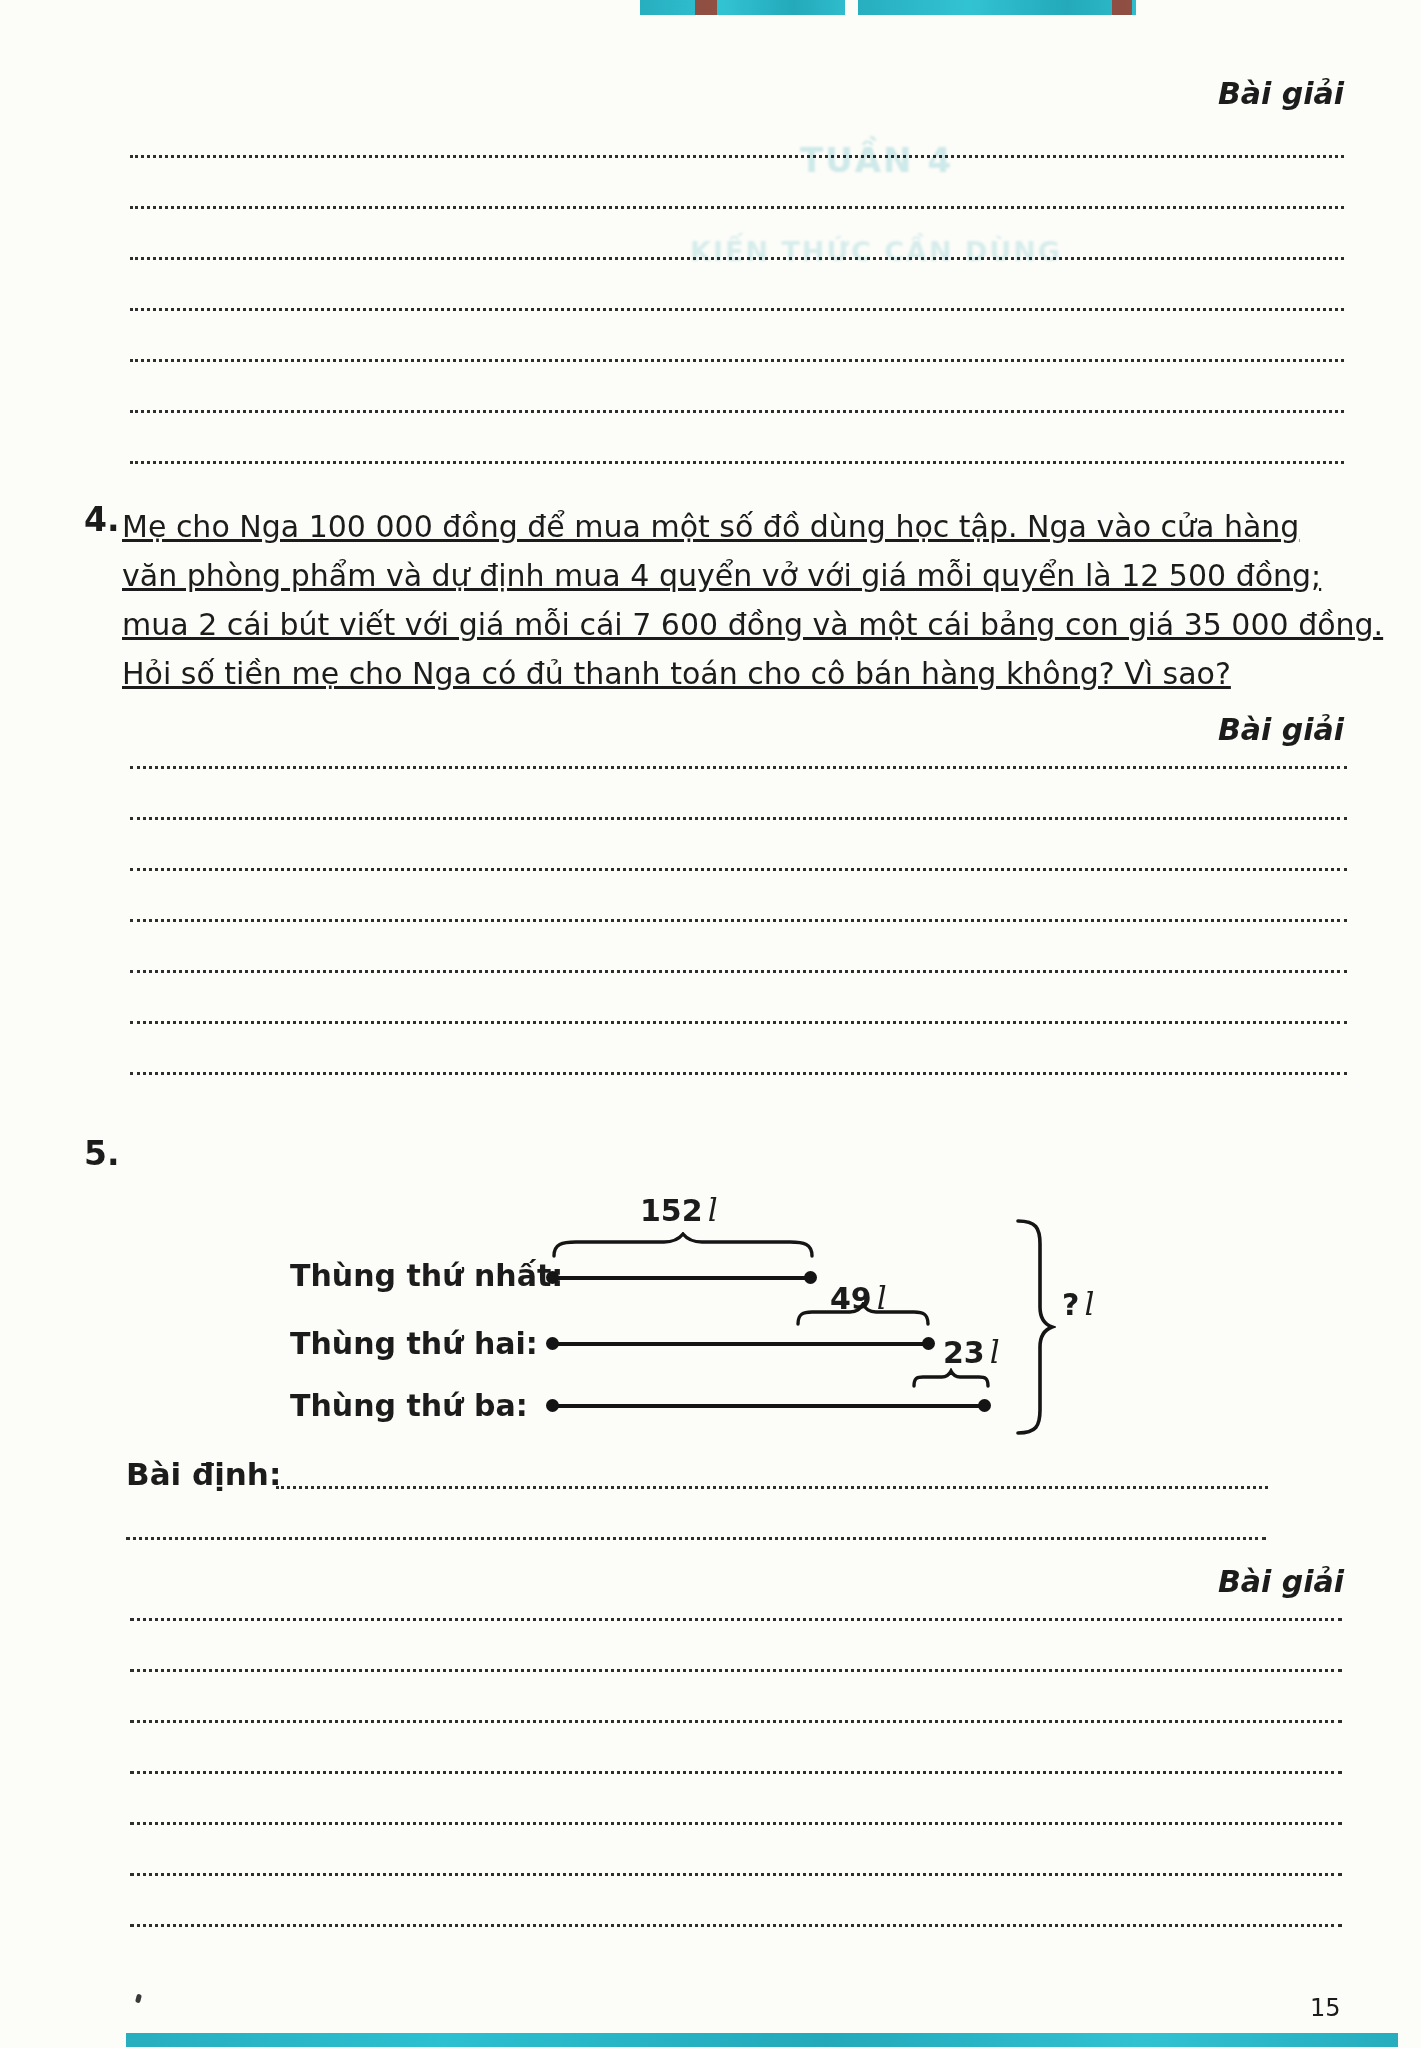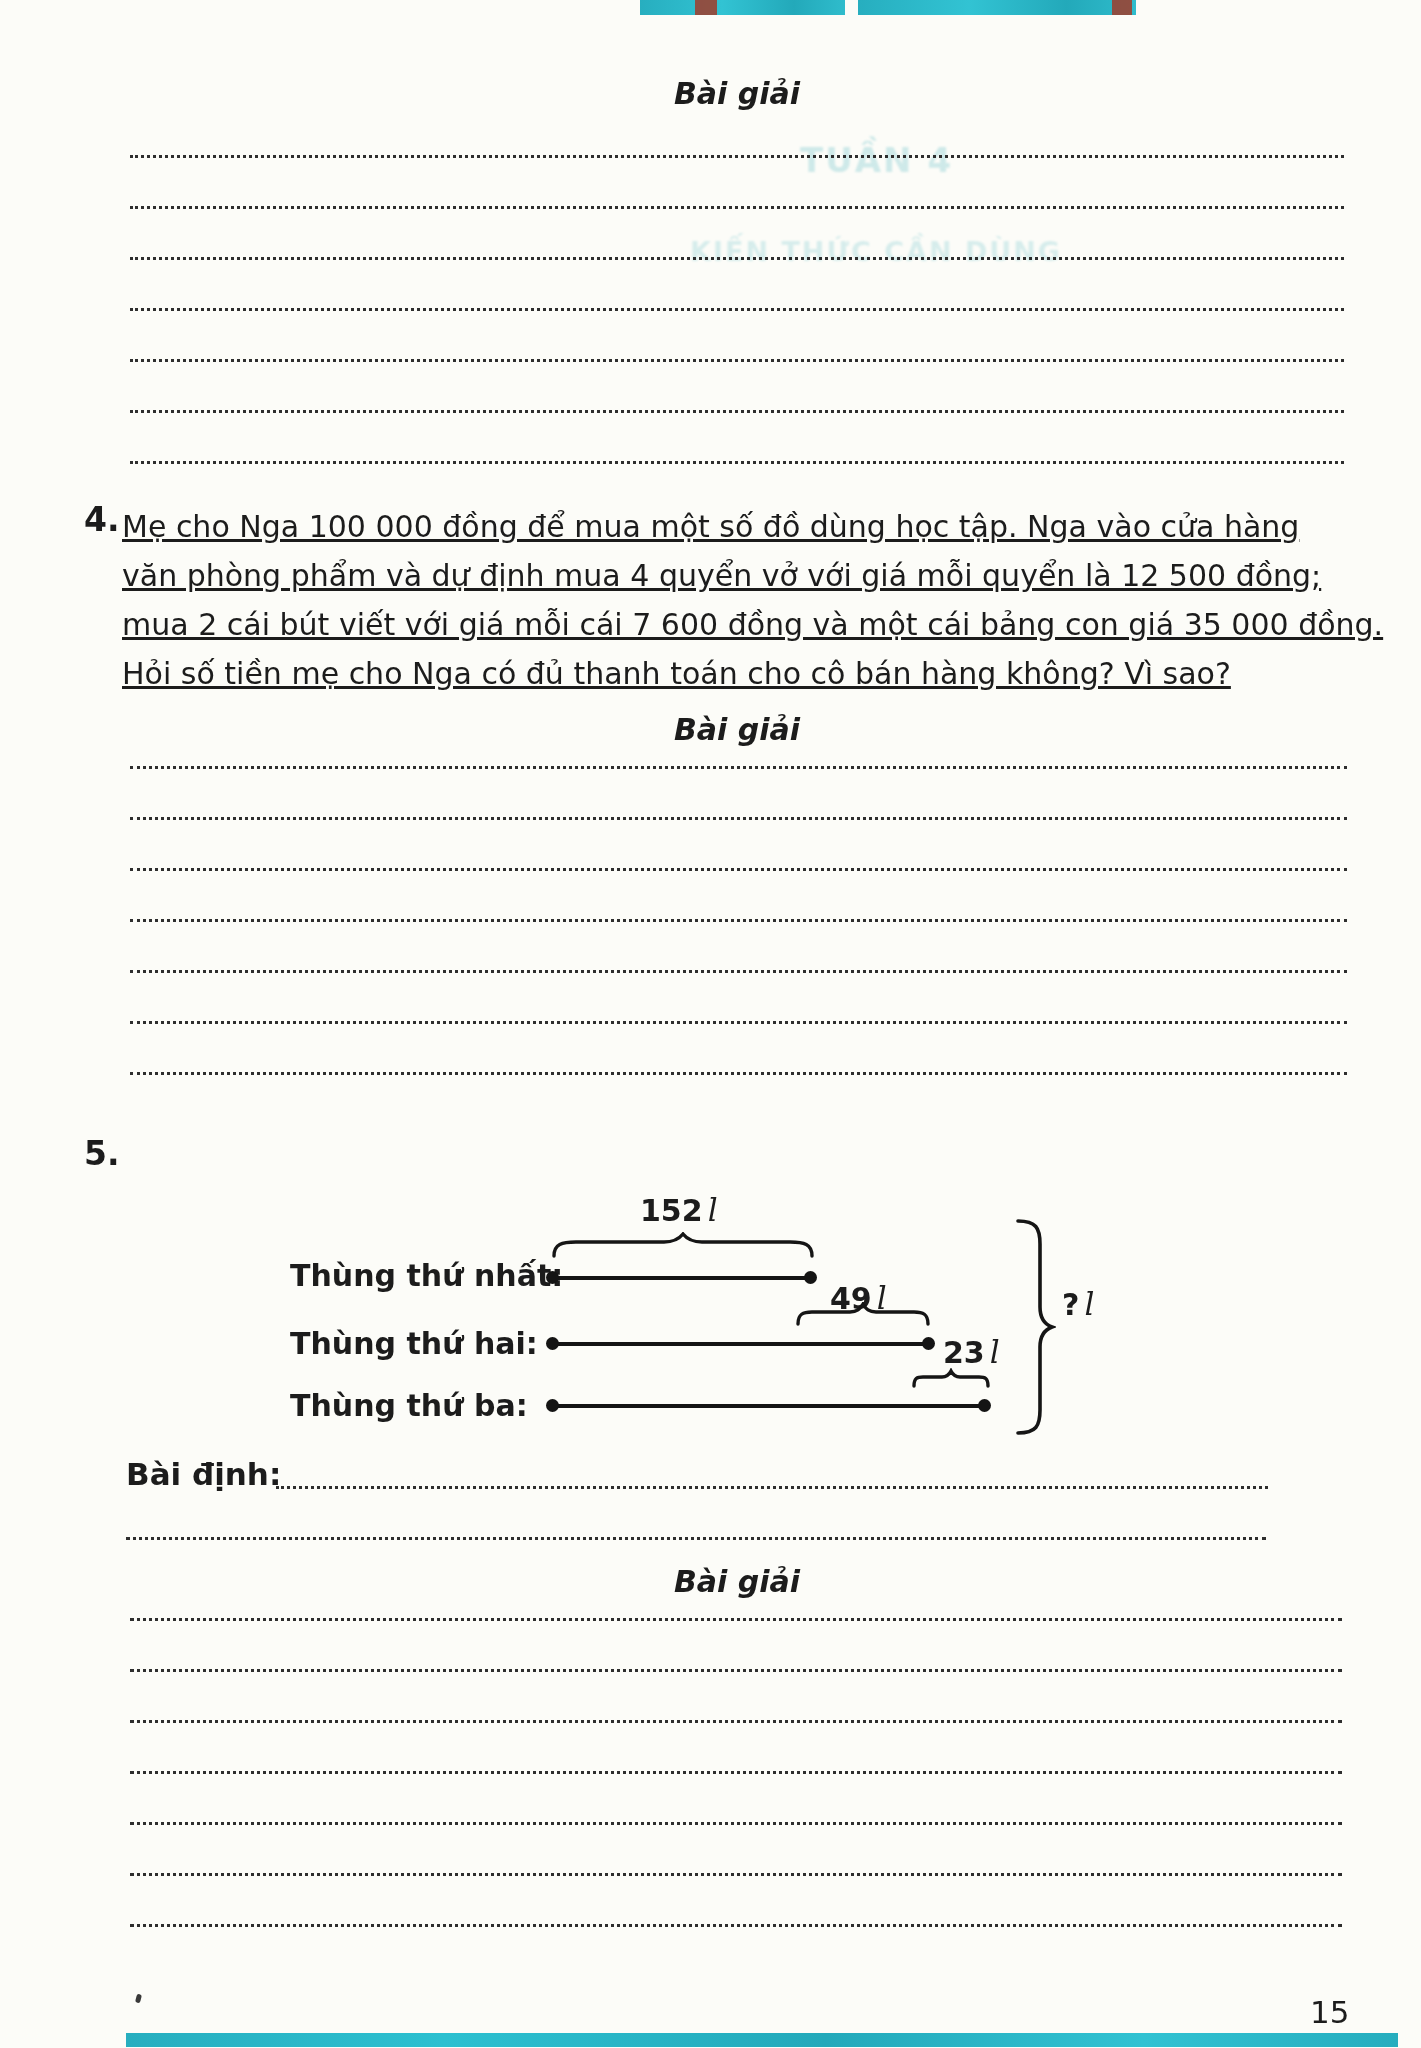--- a/index.html
+++ b/index.html
@@ -18,21 +18,21 @@
   .strip { position:absolute; height:15px; top:0; background:linear-gradient(90deg,#27aebf,#32c3d3 40%,#23a9ba 75%,#2fbccc); }
   .strip-red { position:absolute; height:15px; top:0; background:#a03c2a; opacity:.85; }
   .strip-bottom { position:absolute; top:2033px; height:14px; background:linear-gradient(90deg,#27aebf,#2cc0d0 25%,#23a9ba 55%,#31c2d2 80%,#26adbe); }
 
   .ghost { position:absolute; color:#2ea8b5; font-weight:bold; filter:blur(1.3px); letter-spacing:2px; }
   .ghost-1 { left:800px; top:140px; font-size:34px; opacity:.22; }
   .ghost-2 { left:690px; top:236px; font-size:27px; opacity:.18; }
 
   .sol-heading {
     position:absolute; left:130px; width:1214px;
-    text-align:center; font-style:italic; font-weight:bold; font-size:30px;
+    text-align:right; font-style:italic; font-weight:bold; font-size:30px;
   }
   .h1 { top:76px; } .h2 { top:712px; } .h3 { top:1564px; }
 
   .dotblock { position:absolute; display:flex; flex-direction:column; gap:48px; }
   .dotline { height:0; border-bottom:3.4px dotted #2e2e2e; }
   .b1 { top:155px; left:130px; width:1214px; }
   .b2 { top:766px; left:130px; width:1217px; }
   .b3 { top:1618px; left:130px; width:1212px; }
 
   .pnum { position:absolute; font-weight:bold; font-size:33px; }
@@ -49,21 +49,21 @@
   .unit { font-family:"DejaVu Serif","Liberation Serif",serif; font-style:italic; font-weight:normal; font-size:31px; margin-left:5px; }
   .seg { position:absolute; height:4px; background:#141414; border-radius:2px; }
   .enddot { position:absolute; width:13px; height:13px; border-radius:50%; background:#141414; }
   .brace { position:absolute; }
 
   .task-label { position:absolute; left:126px; top:1456px; font-weight:bold; font-size:31px; }
   .leader { position:absolute; height:0; border-bottom:3.4px dotted #2e2e2e; }
   .leader-1 { left:276px; top:1486px; width:992px; }
   .leader-2 { left:126px; top:1537px; width:1140px; }
 
-  .page-number { position:absolute; left:1310px; top:1994px; font-size:31px; }
+  .page-number { position:absolute; left:1310px; top:1994px; font-size:24px; }
   .pen-mark { position:absolute; left:136px; top:1994px; width:5px; height:9px; background:#3a3a3a; border-radius:3px; transform:rotate(14deg); }
 </style>
 </head>
 <body>
 
 <div class="page">
 
   <div class="strip" style="left:640px;width:205px;"></div>
   <div class="strip-red" style="left:695px;width:22px;"></div>
   <div class="strip" style="left:858px;width:278px;"></div>

